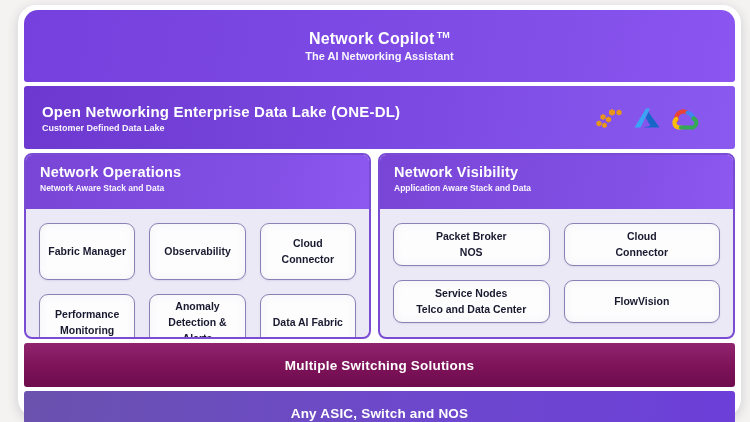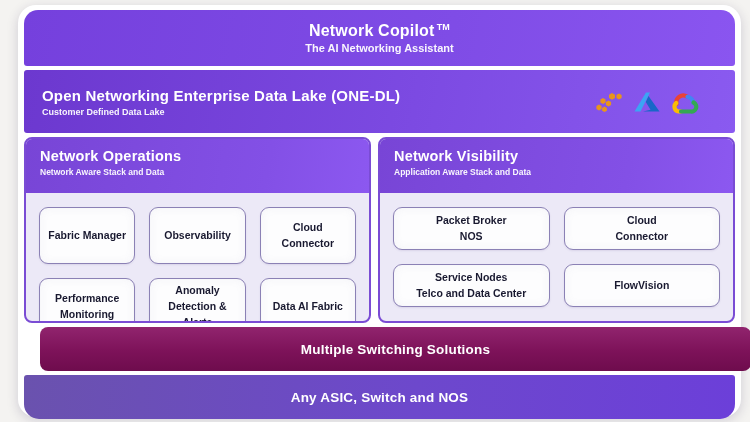--- a/index.html
+++ b/index.html
@@ -19,21 +19,21 @@
     box-shadow: 0 3px 12px rgba(40,30,80,0.18);
     padding: 5px 6px;
     display: flex;
     flex-direction: column;
     gap: 4px;
   }
   .bar { width: 100%; color: #ffffff; }
 
   
   .top-bar {
-    height: 56px;
+    height: 72px;
     border-radius: 14px 14px 3px 3px;
     background: linear-gradient(100deg, #7540dd 0%, #7f4ce6 60%, #8a55f0 100%);
     display: flex; flex-direction: column;
     align-items: center; justify-content: center;
     gap: 2px;
     flex: 0 0 auto;
   }
   .top-title { font-size: 16px; font-weight: bold; letter-spacing: 0.2px; }
   .top-title sup { font-size: 9px; font-weight: bold; margin-left: 2px; }
   .top-sub { font-size: 11px; font-weight: bold; opacity: 0.95; }
@@ -93,27 +93,26 @@
     font-weight: bold;
     font-size: 10.5px;
     line-height: 1.5;
     white-space: pre-line;
     padding: 4px 6px;
   }
 
   
   .switching-bar {
     height: 44px;
-    border-radius: 8px;
+    border-radius: 3px;
     background: linear-gradient(180deg, #91246e 0%, #7d1259 55%, #6e0c4d 100%);
     display: flex; align-items: center; justify-content: center;
     font-size: 13.5px; font-weight: bold;
     letter-spacing: 0.2px;
     flex: 0 0 auto;
-    margin-left: 16px;
   }
   .asic-bar {
     height: 44px;
     border-radius: 3px 3px 15px 15px;
     background: linear-gradient(95deg, #6a52ae 0%, #6d48cc 55%, #6c3fd9 100%);
     display: flex; align-items: center; justify-content: center;
     font-size: 13.5px; font-weight: bold;
     letter-spacing: 0.2px;
     flex: 0 0 auto;
   }

